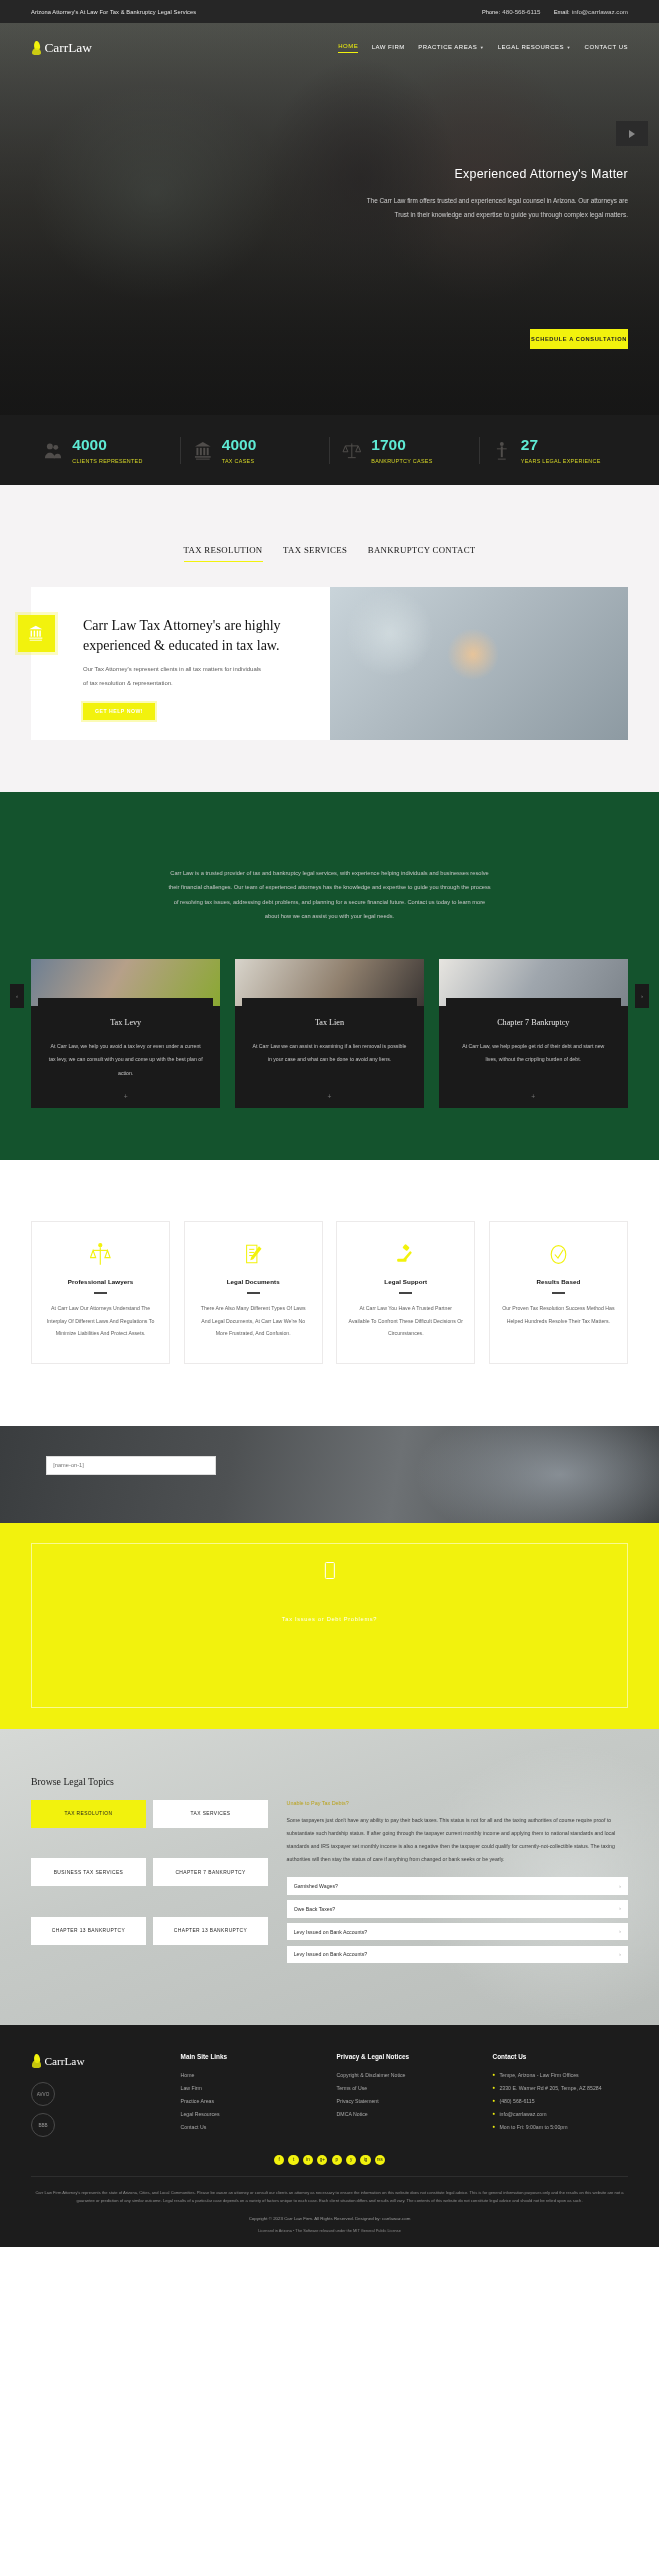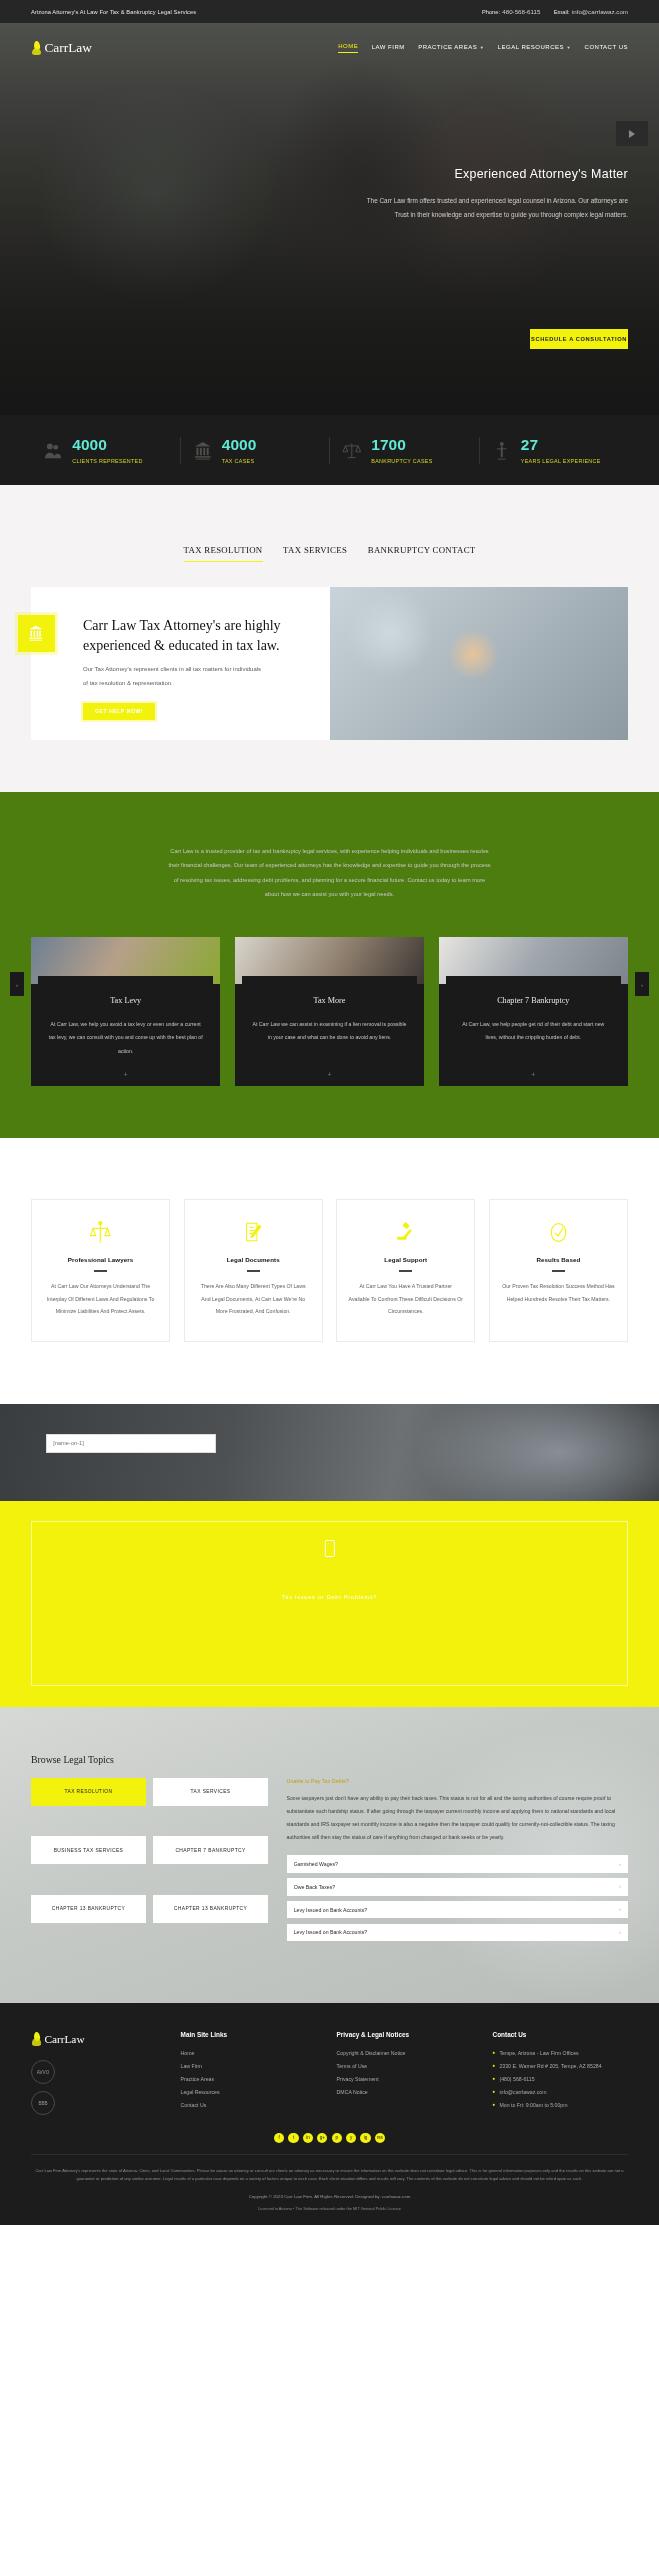--- a/index.html
+++ b/index.html
@@ -132,21 +132,21 @@
   }
   .panel .right {
     flex:1;
     background:
       radial-gradient(circle 36px at 48% 44%, #e7c49a, transparent 72%),
       radial-gradient(circle 62px at 20% 30%, #cfd9dd, transparent 70%),
       linear-gradient(135deg, #c9d4da 0%, #aeb9c0 45%, #8d9aa2 100%);
   }
 
   
-  .dark-sec { background:#4d7c0f; padding: 52px 0 52px 0; position:relative; }
+  .dark-sec { background:#14532d; padding: 74px 0 52px 0; position:relative; }
   .dark-sec .intro {
     color:#c9c9c9; font-size:5.7px; line-height:2.5; text-align:center;
     max-width: 484px; margin: 0 auto 36px auto;
   }
   .cards { display:flex; gap:14.4px; padding: 0 31px; }
   .card { flex:1; background:#1a1a1a; position:relative; padding-bottom: 28px; }
   .card .photo { height: 47px; }
   .card .photo.a { background: linear-gradient(120deg,#6d7f93 0%, #b6a089 45%, #8aa832 100%); }
   .card .photo.b { background: linear-gradient(120deg,#d8d4cb 0%, #8f7f6d 55%, #3b3634 100%); }
   .card .photo.c { background: linear-gradient(120deg,#e7e5e0 0%, #9fa6ad 50%, #7d848b 100%); }
@@ -422,21 +422,21 @@
     <div class="card">
       <div class="photo a"></div>
       <div class="notch"></div>
       <h4>Tax Levy</h4>
       <p>At Carr Law, we help you avoid a tax levy or even under a current tax levy, we can consult with you and come up with the best plan of action.</p>
       <div class="plus">+</div>
     </div>
     <div class="card">
       <div class="photo b"></div>
       <div class="notch"></div>
-      <h4>Tax More</h4>
+      <h4>Tax Lien</h4>
       <p>At Carr Law we can assist in examining if a lien removal is possible in your case and what can be done to avoid any liens.</p>
       <div class="plus">+</div>
     </div>
     <div class="card">
       <div class="photo c"></div>
       <div class="notch"></div>
       <h4>Chapter 7 Bankruptcy</h4>
       <p>At Carr Law, we help people get rid of their debt and start new lives, without the crippling burden of debt.</p>
       <div class="plus">+</div>
     </div>

